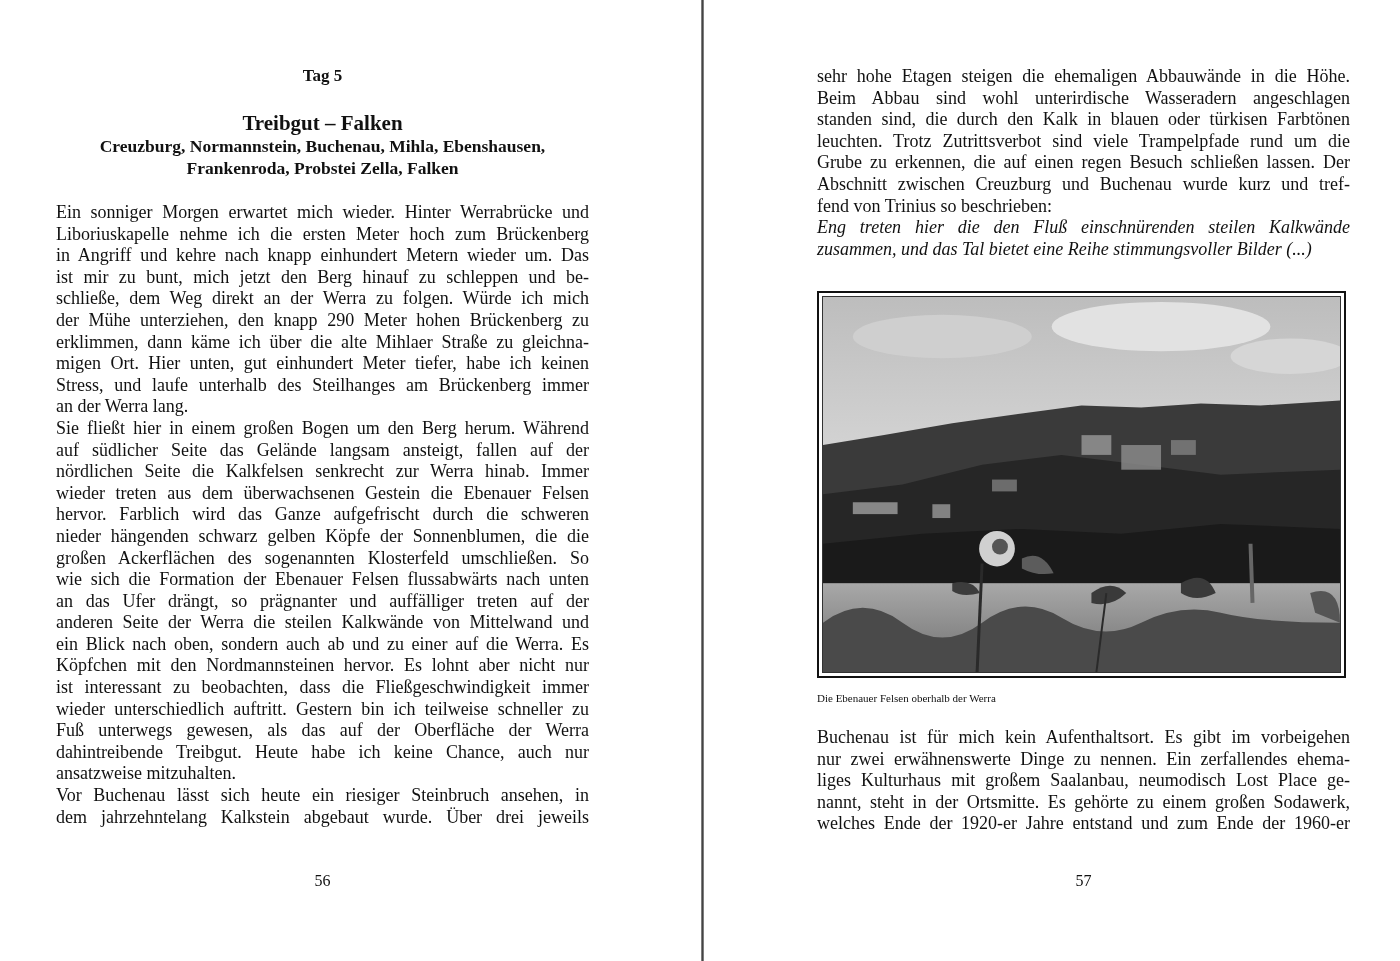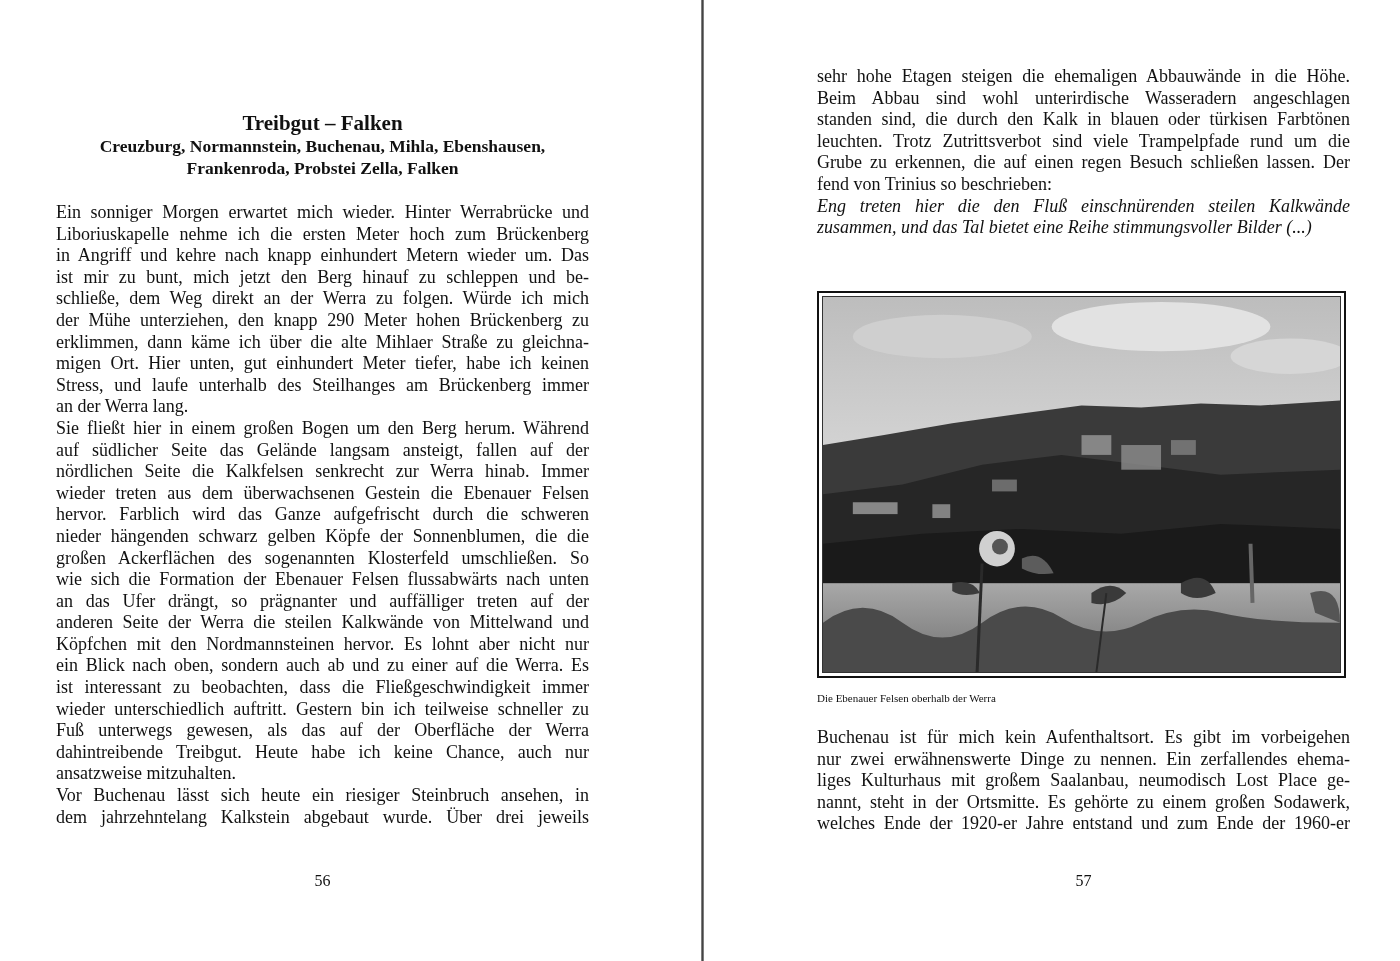--- a/index.html
+++ b/index.html
@@ -54,20 +54,21 @@
     .page-number {
       position: absolute; top: 872px; width: 533px; text-align: center; font-size: 16px;
     }
   </style>
 </head>
 <body>
 
 <div class="spread-divider"></div>
 
 <div class="page page-left">
+  <div class="day-label">Tag 5</div>
   <div class="chapter-title">Treibgut – Falken</div>
   <div class="chapter-subtitle">
     <div>Creuzburg, Normannstein, Buchenau, Mihla, Ebenshausen,</div>
     <div>Frankenroda, Probstei Zella, Falken</div>
   </div>
 
   <div class="body-text left-text">
     <span class="line">Ein sonniger Morgen erwartet mich wieder. Hinter Werrabrücke und</span>
     <span class="line">Liboriuskapelle nehme ich die ersten Meter hoch zum Brückenberg</span>
     <span class="line">in Angriff und kehre nach knapp einhundert Metern wieder um. Das</span>
@@ -81,41 +82,42 @@
     <span class="line">Sie fließt hier in einem großen Bogen um den Berg herum. Während</span>
     <span class="line">auf südlicher Seite das Gelände langsam ansteigt, fallen auf der</span>
     <span class="line">nördlichen Seite die Kalkfelsen senkrecht zur Werra hinab. Immer</span>
     <span class="line">wieder treten aus dem überwachsenen Gestein die Ebenauer Felsen</span>
     <span class="line">hervor. Farblich wird das Ganze aufgefrischt durch die schweren</span>
     <span class="line">nieder hängenden schwarz gelben Köpfe der Sonnenblumen, die die</span>
     <span class="line">großen Ackerflächen des sogenannten Klosterfeld umschließen. So</span>
     <span class="line">wie sich die Formation der Ebenauer Felsen flussabwärts nach unten</span>
     <span class="line">an das Ufer drängt, so prägnanter und auffälliger treten auf der</span>
     <span class="line">anderen Seite der Werra die steilen Kalkwände von Mittelwand und</span>
+    <span class="line">ein Blick nach oben, sondern auch ab und zu einer auf die Werra. Es</span>
     <span class="line">Köpfchen mit den Nordmannsteinen hervor. Es lohnt aber nicht nur</span>
-    <span class="line">ein Blick nach oben, sondern auch ab und zu einer auf die Werra. Es</span>
     <span class="line">ist interessant zu beobachten, dass die Fließgeschwindigkeit immer</span>
     <span class="line">wieder unterschiedlich auftritt. Gestern bin ich teilweise schneller zu</span>
     <span class="line">Fuß unterwegs gewesen, als das auf der Oberfläche der Werra</span>
     <span class="line">dahintreibende Treibgut. Heute habe ich keine Chance, auch nur</span>
     <span class="line last">ansatzweise mitzuhalten.</span>
     <span class="line">Vor Buchenau lässt sich heute ein riesiger Steinbruch ansehen, in</span>
     <span class="line">dem jahrzehntelang Kalkstein abgebaut wurde. Über drei jeweils</span>
   </div>
 
   <div class="page-number" style="left:0">56</div>
 </div>
 
 <div class="page page-right">
   <div class="body-text right-text-top">
     <span class="line">sehr hohe Etagen steigen die ehemaligen Abbauwände in die Höhe.</span>
     <span class="line">Beim Abbau sind wohl unterirdische Wasseradern angeschlagen</span>
     <span class="line">standen sind, die durch den Kalk in blauen oder türkisen Farbtönen</span>
     <span class="line">leuchten. Trotz Zutrittsverbot sind viele Trampelpfade rund um die</span>
     <span class="line">Grube zu erkennen, die auf einen regen Besuch schließen lassen. Der</span>
+    <span class="line">Abschnitt zwischen Creuzburg und Buchenau wurde kurz und tref-</span>
     <span class="line last">fend von Trinius so beschrieben:</span>
     <span class="line italic">Eng treten hier die den Fluß einschnürenden steilen Kalkwände</span>
     <span class="line italic last">zusammen, und das Tal bietet eine Reihe stimmungsvoller Bilder (...)</span>
   </div>
 
   <div class="photo-frame">
     <div class="photo" title="Schwarz-weiß Foto: bewaldeter Berghang mit Kalkfelsen, Sonnenblumen im Vordergrund">
       <svg viewBox="0 0 520 380" preserveAspectRatio="none" xmlns="http://www.w3.org/2000/svg">
         <defs>
           <linearGradient id="sky" x1="0" y1="0" x2="0" y2="1">

